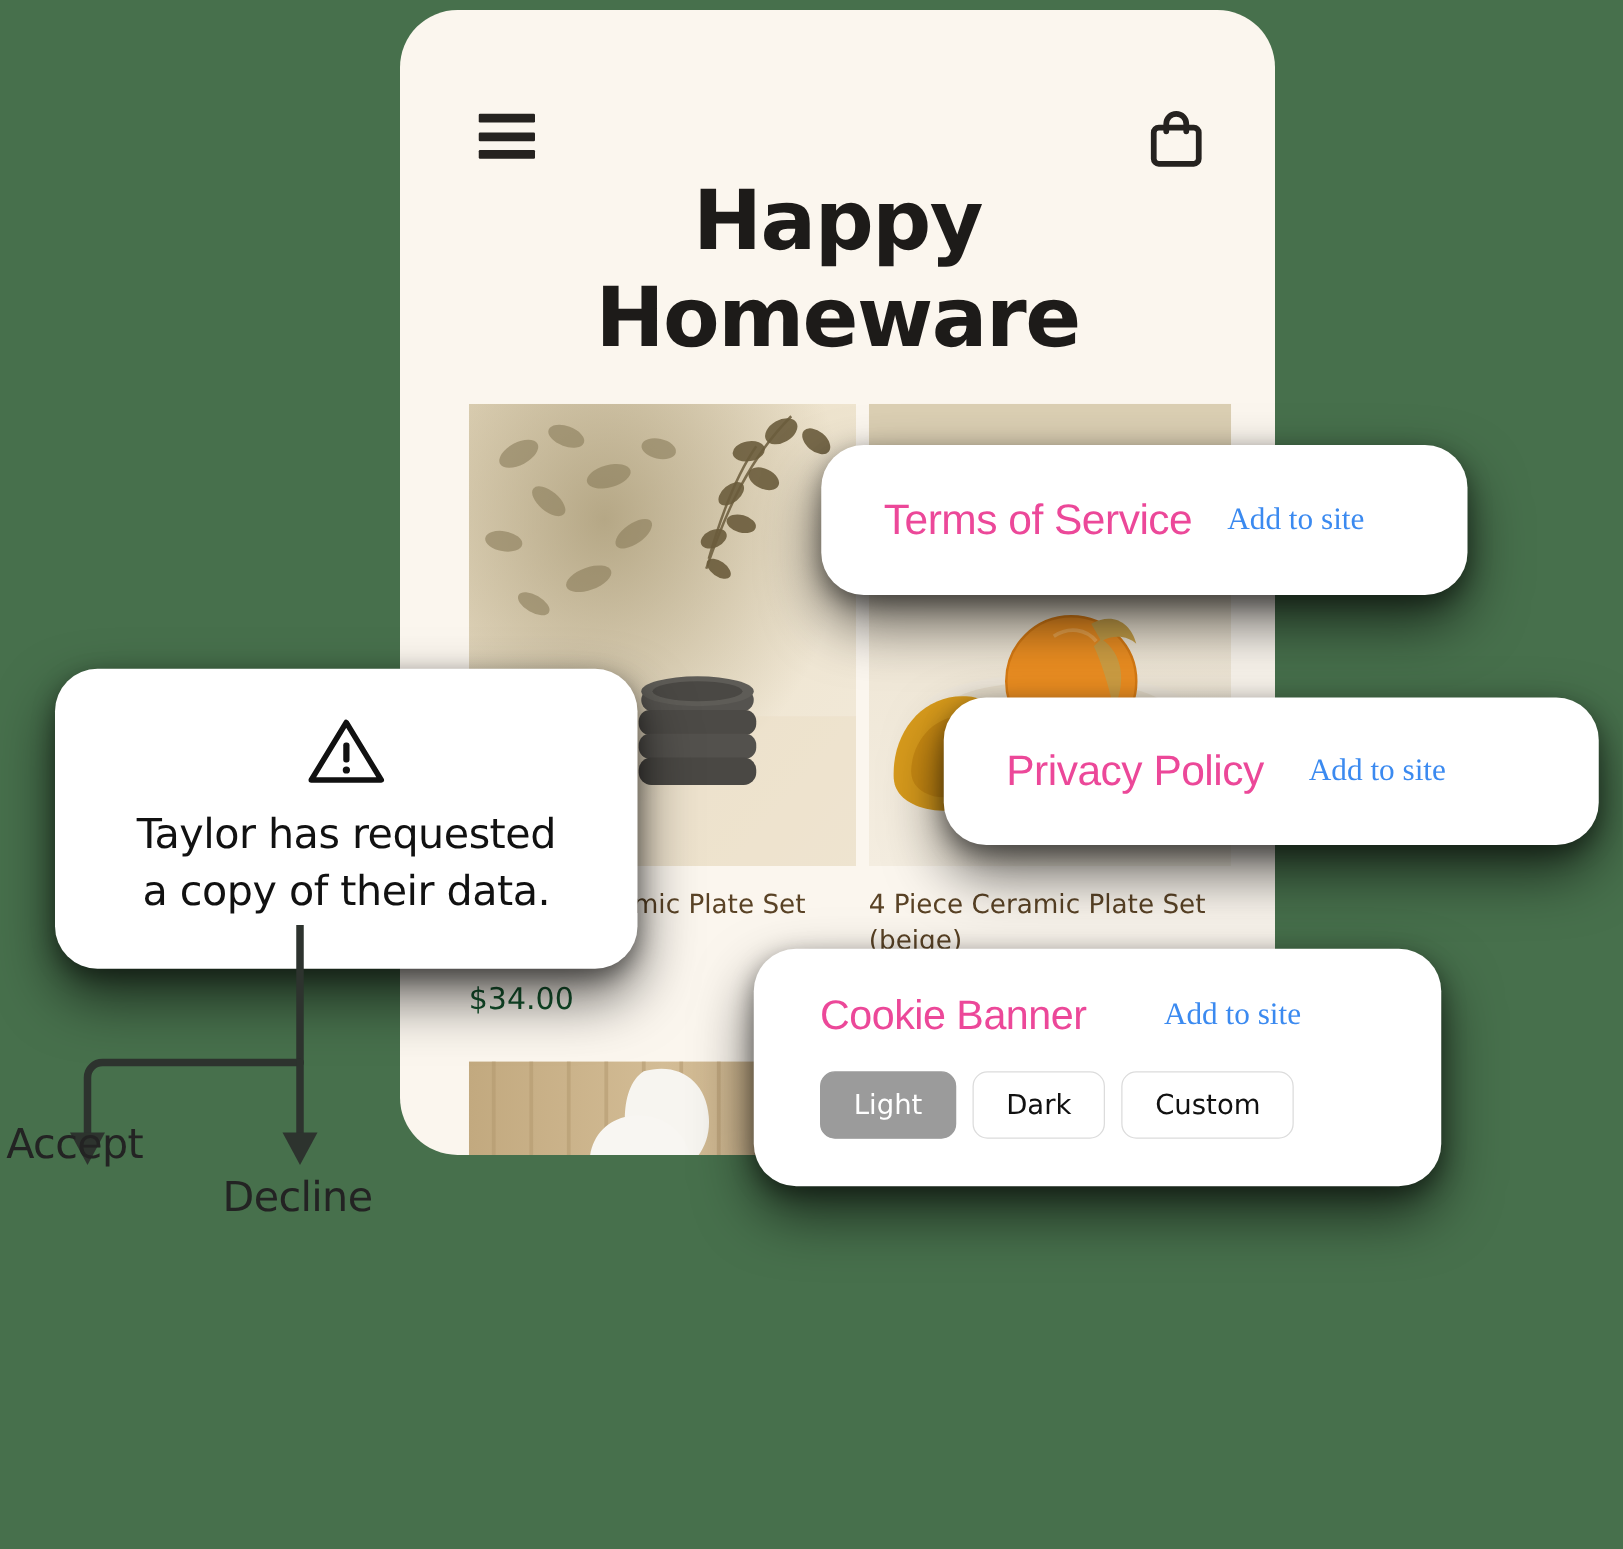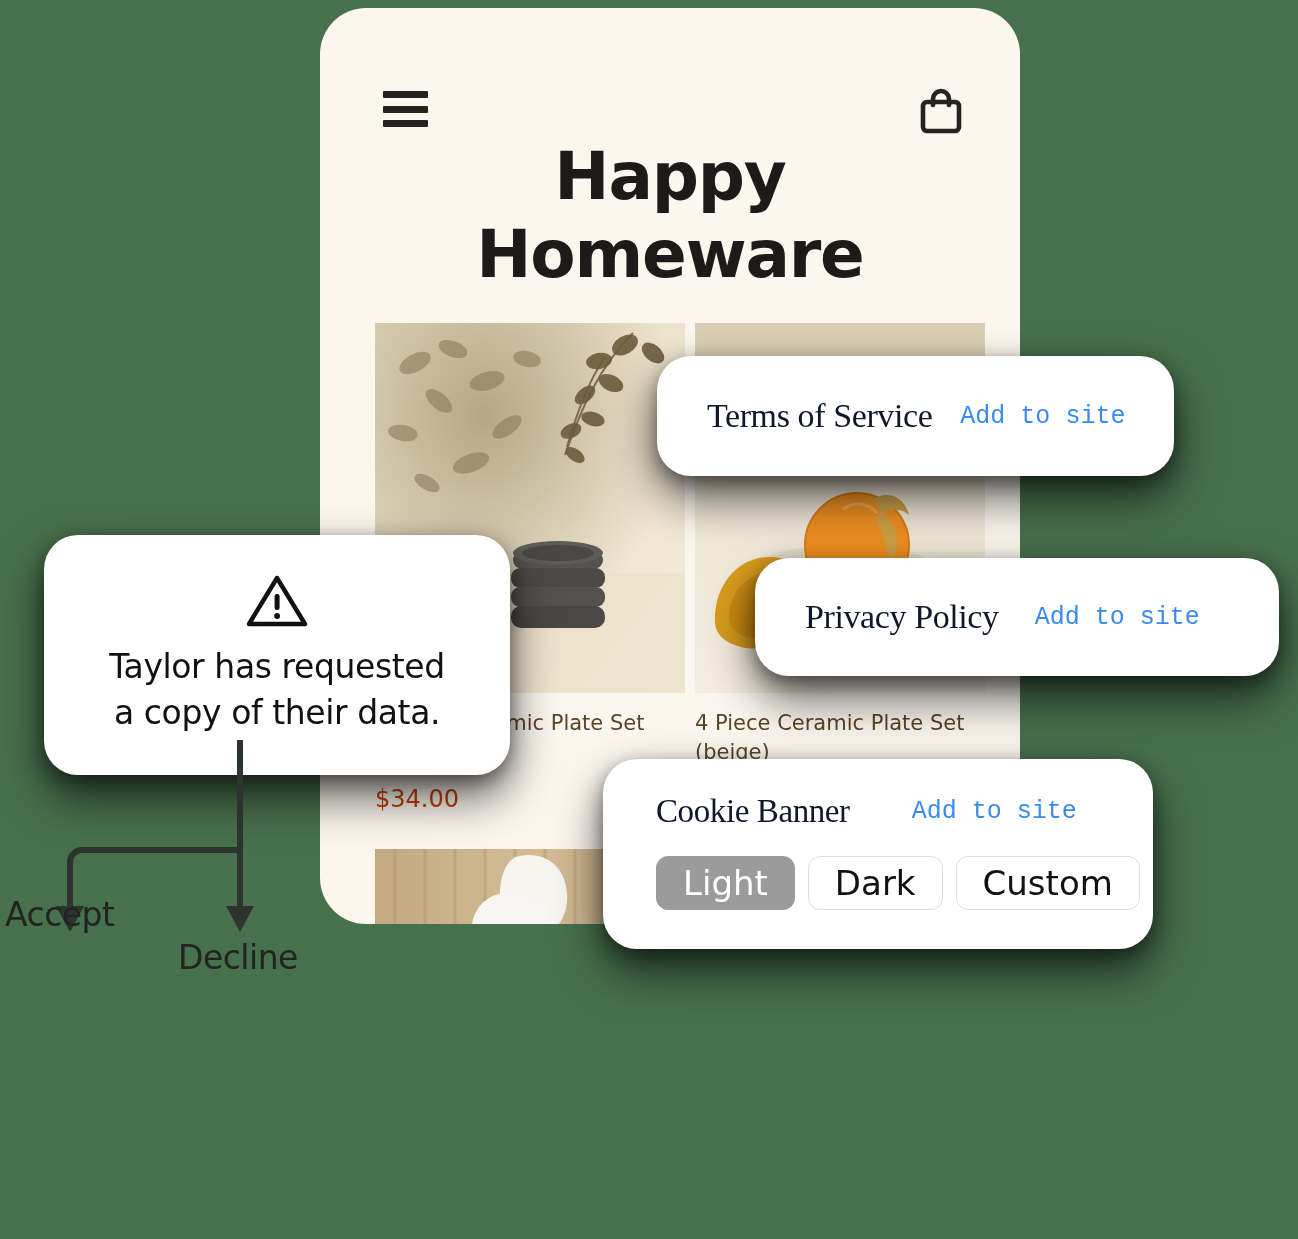--- a/index.html
+++ b/index.html
@@ -73,46 +73,46 @@
     font-size: 21px;
     line-height: 29px;
     color: #5A4326;
     font-family: "DejaVu Sans", sans-serif;
     font-weight: 400;
     white-space: pre-line;
   }
   .prod-price {
     margin-top: 18px;
     font-size: 24px;
-    color: #c2410c;
+    color: #14532d;
     font-family: "DejaVu Sans", sans-serif;
   }
   .row2 { margin-top: 36px; }
 
   
   .fcard {
     position: absolute;
     background: #FFFFFF;
     border-radius: 34px;
     box-shadow: 0 22px 46px rgba(0,0,0,0.62), 0 6px 18px rgba(0,0,0,0.38);
   }
   .fcard-row {
     display: flex; align-items: center;
   }
   .fcard-title {
     font-size: 34px;
-    color: #0f172a;
-    font-family: Liberation Serif, serif;
+    color: #ec4899;
+    font-family: Liberation Sans, sans-serif;
     letter-spacing: -0.4px;
     white-space: nowrap;
   }
   .add-link {
     font-size: 25px;
     color: #3B8AF0;
-    font-family: Liberation Mono, monospace;
+    font-family: Liberation Serif, serif;
     cursor: pointer;
     white-space: nowrap;
   }
 
   
   #card-tos {
     left: 657px; top: 356px;
     width: 517px; height: 120px;
     padding: 0 0 0 50px;
     display: flex; align-items: center;
@@ -137,21 +137,21 @@
   #card-cookie .fcard-title { font-size: 33px; }
   #card-cookie .add-link { margin-left: 62px; }
   .theme-row {
     display: flex; gap: 13px; margin-top: 26px;
   }
   .theme-btn {
     height: 54px;
     padding: 0 26px;
     border-radius: 12px;
     display: flex; align-items: center; justify-content: center;
-    font-size: 34px;
+    font-size: 22px;
     font-family: "DejaVu Sans", sans-serif;
     cursor: pointer;
     background: #FFFFFF;
     border: 1.5px solid #DCDCDC;
     color: #111111;
   }
   .theme-btn.selected {
     background: #9B9B9B;
     border-color: #9B9B9B;
     color: #FFFFFF;

